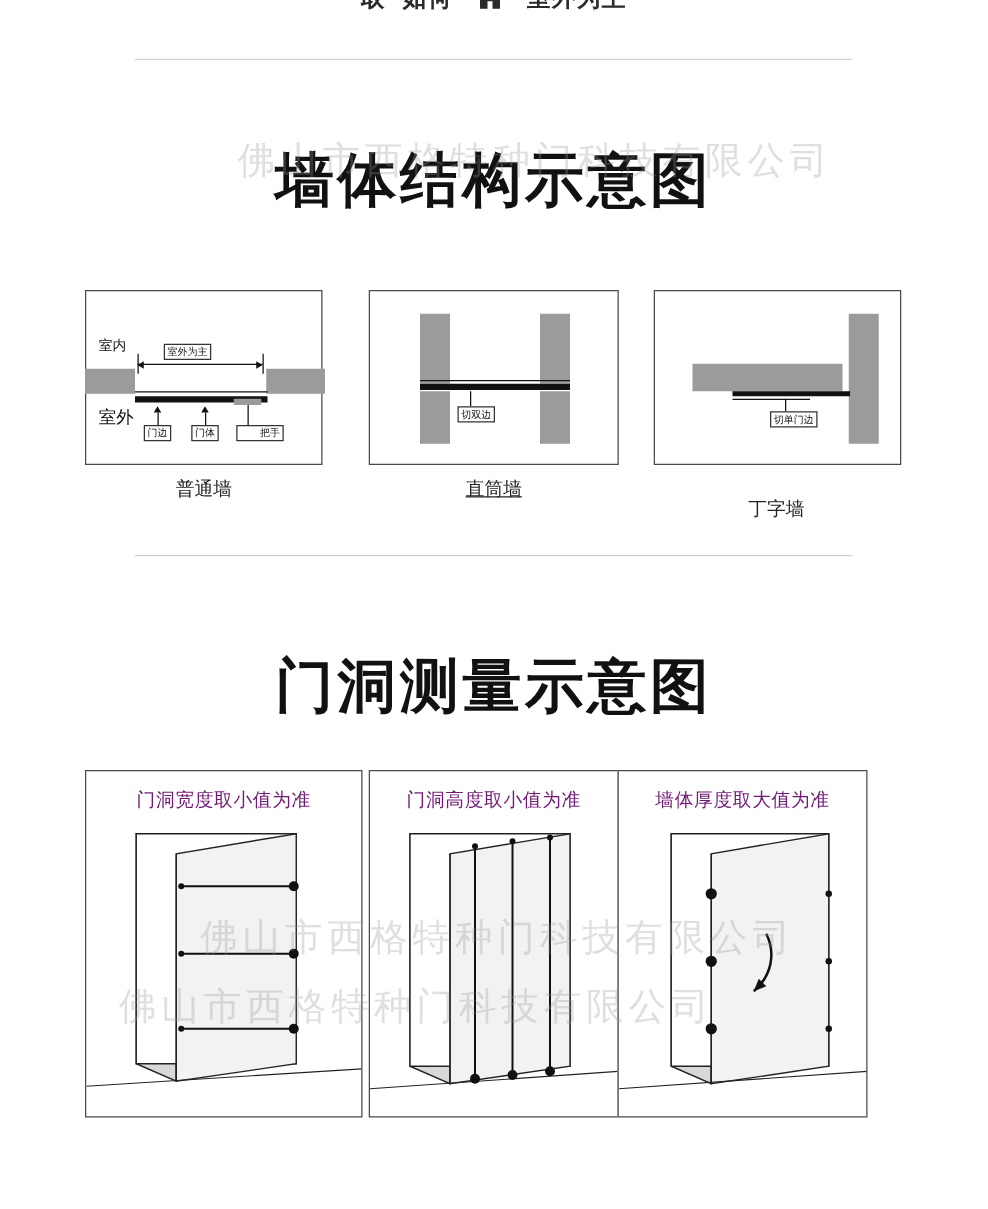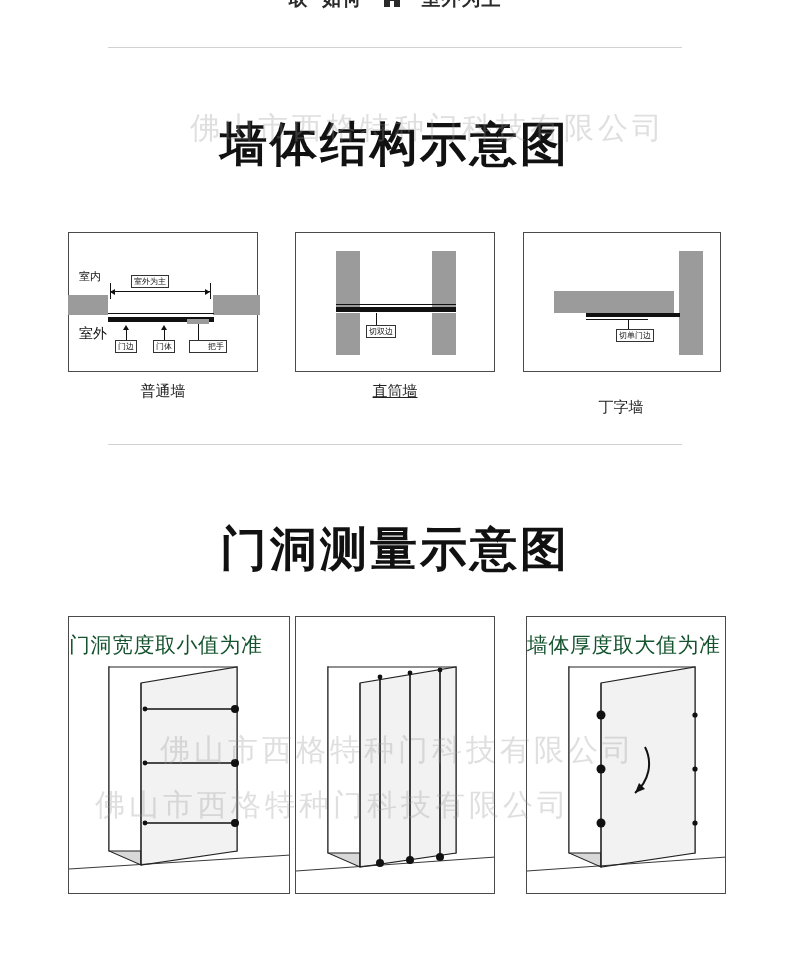--- a/index.html
+++ b/index.html
@@ -158,23 +158,23 @@
     position: absolute;
     border: 1px solid #4a4a4a;
     background: #fff;
     box-sizing: border-box;
     overflow: hidden;
   }
   .mpanel-title {
     position: absolute;
     top: 14px;
     width: 100%;
-    text-align: left;
-    font-size: 21px;
-    color: #14532d;
+    text-align: center;
+    font-size: 15px;
+    color: #701a75;
     letter-spacing: 0.5px;
   }
   .msvg { position: absolute; left: 0; top: 0; }
 </style>
 </head>
 <body>
 
 <div class="top-row">
   <div class="top-row-inner">
     <span class="seg">取''如何</span>
@@ -259,39 +259,40 @@
     <circle cx="166" cy="92" r="4" fill="#111"></circle>
     <circle cx="166" cy="146" r="4" fill="#111"></circle>
     <circle cx="166" cy="206" r="4" fill="#111"></circle>
     <circle cx="76" cy="92" r="2.4" fill="#111"></circle>
     <circle cx="76" cy="146" r="2.4" fill="#111"></circle>
     <circle cx="76" cy="206" r="2.4" fill="#111"></circle>
   </svg>
 </div>
 
 <div class="mpanel" style="left:295px; top:616px; width:200px; height:278px;">
+  <div class="mpanel-title">门洞高度取小值为准</div>
   <svg class="msvg" width="200" height="278">
     <polygon points="32,50 64,66 64,250 32,236" fill="#d8d8d8" stroke="#222" stroke-width="1.1"></polygon>
     <polygon points="32,50 160,50 160,236 32,236" fill="#ffffff" stroke="#222" stroke-width="1.1"></polygon>
     <polygon points="160,50 160,236 64,250 64,66" fill="#f2f2f2" stroke="#222" stroke-width="1.1"></polygon>
     <line x1="64" y1="66" x2="64" y2="250" stroke="#222" stroke-width="1.1"></line>
     <line x1="0" y1="254" x2="200" y2="240" stroke="#222" stroke-width="0.9"></line>
     <line x1="84" y1="60" x2="84" y2="246" stroke="#111" stroke-width="1.6"></line>
     <line x1="114" y1="56" x2="114" y2="243" stroke="#111" stroke-width="1.6"></line>
     <line x1="144" y1="53" x2="144" y2="240" stroke="#111" stroke-width="1.6"></line>
     <circle cx="84" cy="246" r="4" fill="#111"></circle>
     <circle cx="114" cy="243" r="4" fill="#111"></circle>
     <circle cx="144" cy="240" r="4" fill="#111"></circle>
     <circle cx="84" cy="60" r="2.4" fill="#111"></circle>
     <circle cx="114" cy="56" r="2.4" fill="#111"></circle>
     <circle cx="144" cy="53" r="2.4" fill="#111"></circle>
   </svg>
 </div>
 
-<div class="mpanel" style="left:526px; top:616px; width:200px; height:278px;">
+<div class="mpanel" style="left:494px; top:616px; width:200px; height:278px;">
   <div class="mpanel-title">墙体厚度取大值为准</div>
   <svg class="msvg" width="200" height="278">
     <polygon points="42,50 74,66 74,250 42,236" fill="#d8d8d8" stroke="#222" stroke-width="1.1"></polygon>
     <polygon points="42,50 168,50 168,236 42,236" fill="#ffffff" stroke="#222" stroke-width="1.1"></polygon>
     <polygon points="168,50 168,236 74,250 74,66" fill="#f2f2f2" stroke="#222" stroke-width="1.1"></polygon>
     <line x1="74" y1="66" x2="74" y2="250" stroke="#222" stroke-width="1.1"></line>
     <line x1="0" y1="254" x2="200" y2="240" stroke="#222" stroke-width="0.9"></line>
     <circle cx="74" cy="98" r="4.5" fill="#111"></circle>
     <circle cx="74" cy="152" r="4.5" fill="#111"></circle>
     <circle cx="74" cy="206" r="4.5" fill="#111"></circle>

